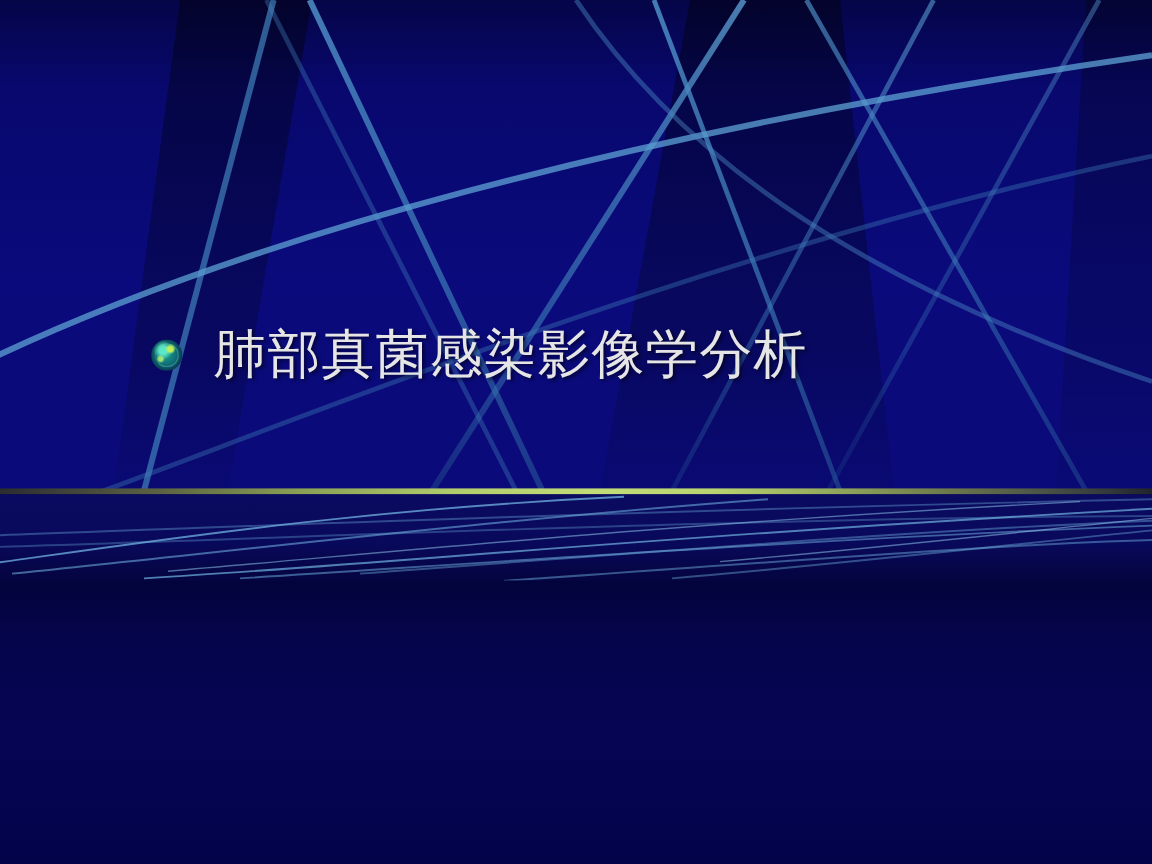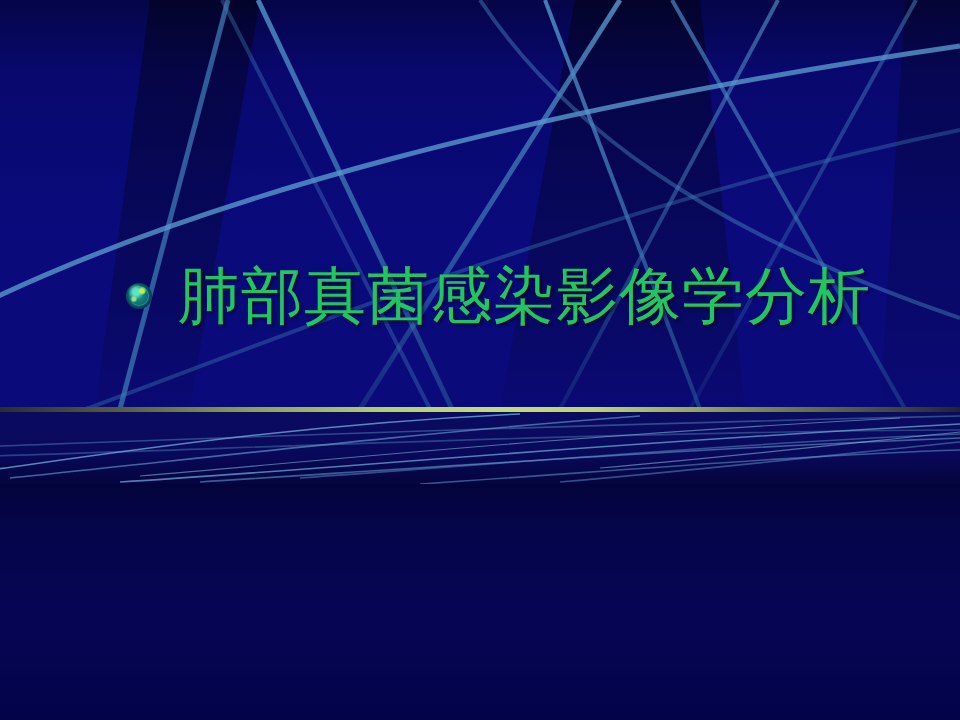--- a/index.html
+++ b/index.html
@@ -131,24 +131,24 @@
     content: "";
     position: absolute;
     inset: 3px;
     border-radius: 50%;
     border: 1px solid rgba(120, 230, 190, .35);
     border-left-color: rgba(120, 230, 190, .12);
   }
 
   .title-text {
     font-family: "DejaVu Serif", "Liberation Serif", serif;
-    font-size: 62px;
+    font-size: 44px;
     line-height: 1;
     font-weight: 400;
-    color: #22c55e;
+    color: #e5e5e5;
     letter-spacing: 1px;
     white-space: nowrap;
     text-shadow: 2px 2px 3px rgba(0,0,0,.55);
   }
 </style>
 </head>
 <body>
 
 <div class="slide">
 

